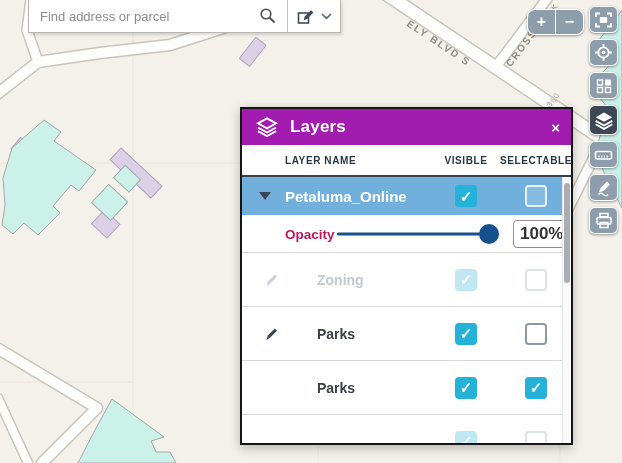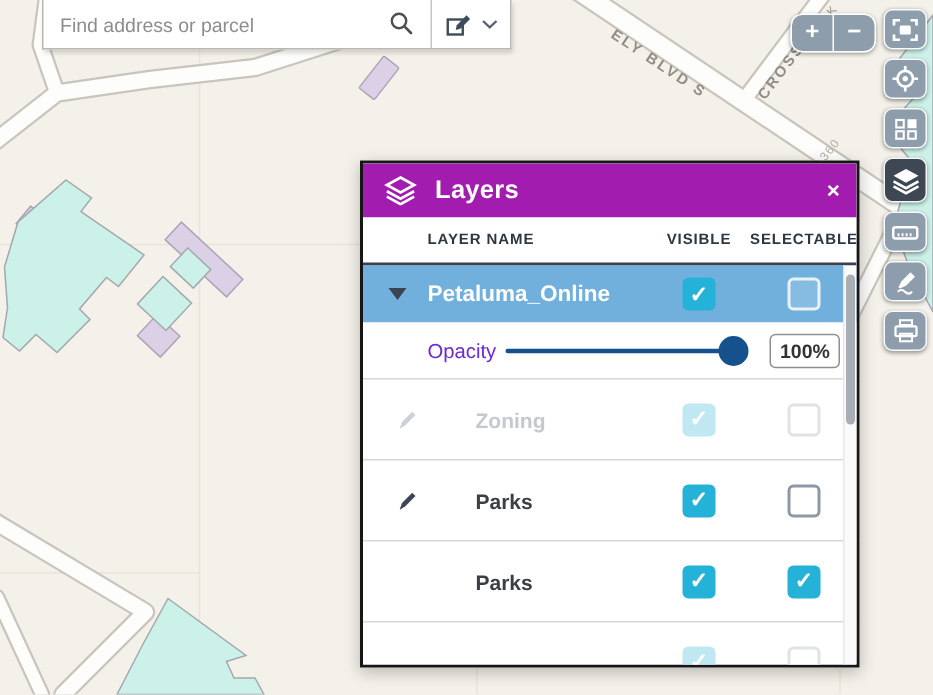--- a/index.html
+++ b/index.html
@@ -98,34 +98,34 @@
   .cb-on{background:#25b2d8;}
   .cb-on::after{content:"✓";color:#fff;font-weight:900;font-size:15px;line-height:1;}
   .cb-off{border:2px solid #8d99a6;background:#fff;}
   .group-row .cb-off{background:rgba(255,255,255,.15);border-color:#eaf2f9;}
   .cb-dim.cb-on{background:#bfe8f3;}
   .cb-dim.cb-off{border-color:#dfe3e7;}
 
   .opacity-row{height:37px;position:relative;background:#fff;}
   .opacity-label{
     position:absolute;left:43px;top:50%;transform:translateY(-50%);
-    font-size:13.5px;font-weight:400;color:#6d28d9;
+    font-size:13.5px;font-weight:700;color:#be185d;
   }
   .slider-track{
     position:absolute;left:95px;top:50%;transform:translateY(-50%);
     width:158px;height:3px;background:#15518c;border-radius:2px;cursor:pointer;
   }
   .slider-thumb{
     position:absolute;left:237px;top:50%;transform:translateY(-50%);
     width:20px;height:20px;border-radius:50%;background:#15518c;cursor:grab;
   }
   .opacity-value{
     position:absolute;left:271px;top:50%;transform:translateY(-50%);
     border:1px solid #8f8f8f;border-radius:4px;background:#fff;
-    padding:3px 6px;font-size:13px;font-weight:700;color:#333;
+    padding:3px 6px;font-size:17px;font-weight:700;color:#333;
   }
 
   .layer-row{height:53px;border-top:1px solid #d8d8d8;position:relative;background:#fff;}
   .row-pencil{position:absolute;left:22px;top:50%;transform:translateY(-50%);display:flex;}
   .row-pencil svg{fill:#3c4654;}
   .row-pencil.dim svg{fill:#ccd1d7;}
   .layer-name{
     position:absolute;left:43px;top:50%;transform:translateY(-50%);
     font-size:14px;font-weight:700;color:#3b4046;margin-left:32px;
   }

